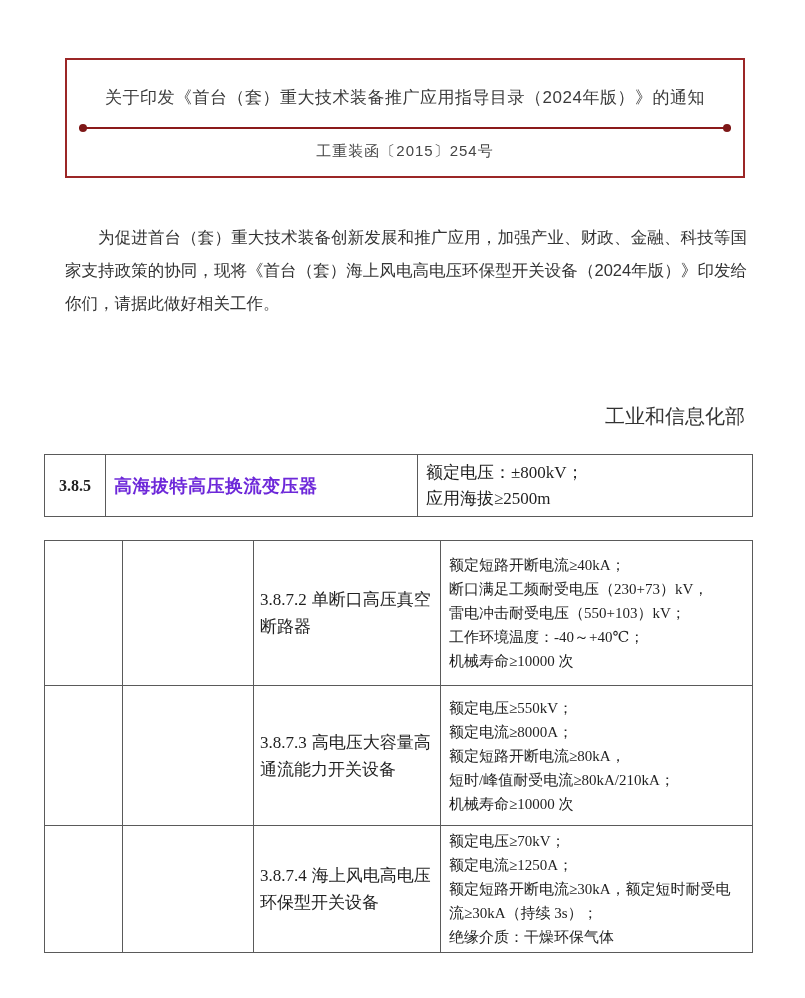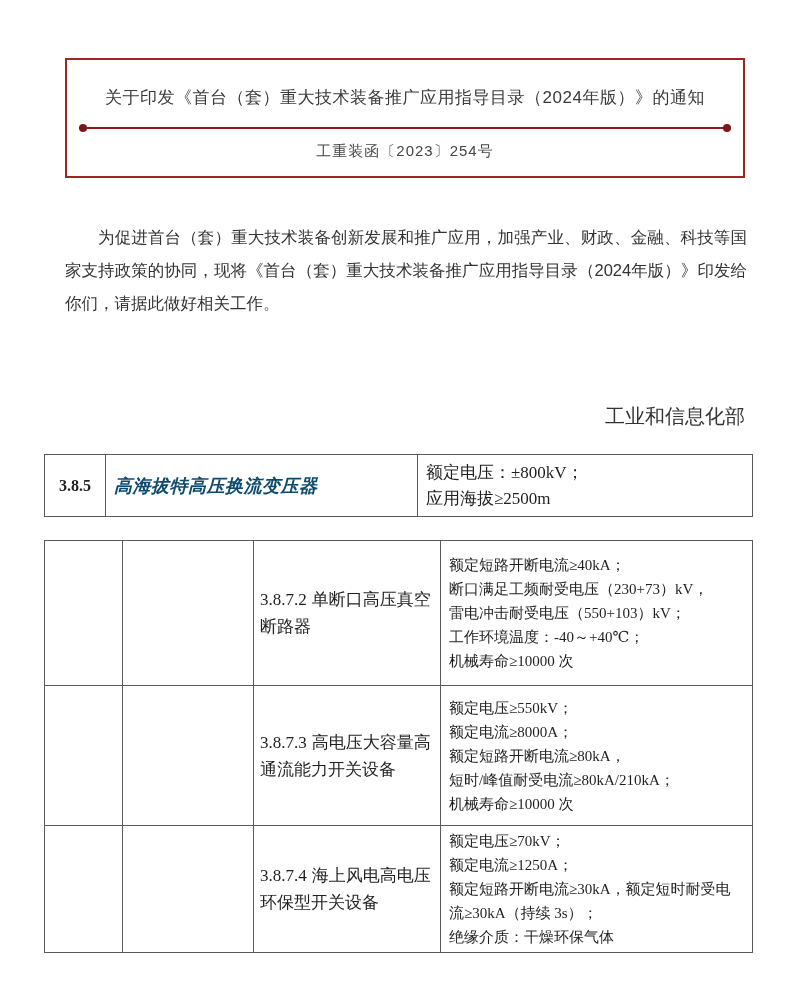--- a/index.html
+++ b/index.html
@@ -72,21 +72,21 @@
   }
   .doc-table td {
     border:1.5px solid #5a5a5a;
     padding:2px 8px;
     vertical-align:middle;
     overflow:hidden;
   }
   #table-section { left:44px; top:454px; width:709px; }
   #table-section td.code-cell   { width:56px; text-align:center; font-weight:bold; font-size:16px; padding:12px 2px; }
   #table-section td.name-cell   { width:295px; font-weight:bold; font-size:18px;
-                                  font-family:"Liberation Sans", sans-serif; color:#0c4a6e; letter-spacing:0.5px;font-style:italic; }
+                                  font-family:"Liberation Sans", sans-serif; color:#6d28d9; letter-spacing:0.5px; }
   #table-section td.spec-cell   { font-size:17px; line-height:26px; white-space:pre-line; }
   #table-section tr { height:62px; }
 
   #table-items { left:44px; top:540px; width:709px; }
   #table-items td.empty-a { width:61px; }
   #table-items td.empty-b { width:114px; }
   #table-items td.name-cell { width:174px; font-size:17px; line-height:27px; padding:20px 6px; }
   #table-items td.spec-cell { font-size:15px; line-height:24px; white-space:pre-line; }
   #table-items tr.row-1 { height:145px; }
   #table-items tr.row-2 { height:140px; }
@@ -97,25 +97,25 @@
 <body>
 
 <div class="page">
 
   <div class="notice-box">
     <div class="notice-title">关于印发《首台（套）重大技术装备推广应用指导目录（2024年版）》的通知</div>
     <div class="notice-rule">
       <span class="dot left"></span>
       <span class="dot right"></span>
     </div>
-    <div class="notice-number">工重装函〔2023〕254号</div>
+    <div class="notice-number">工重装函〔2015〕254号</div>
   </div>
 
   <div class="body-text">
-    <div class="para para-indent">为促进首台（套）重大技术装备创新发展和推广应用，加强产业、财政、金融、科技等国家支持政策的协同，现将《首台（套）重大技术装备推广应用指导目录（2024年版）》印发给你们，请据此做好相关工作。</div>
+    <div class="para para-indent">为促进首台（套）重大技术装备创新发展和推广应用，加强产业、财政、金融、科技等国家支持政策的协同，现将《首台（套）海上风电高电压环保型开关设备（2024年版）》印发给你们，请据此做好相关工作。</div>
   </div>
   <div class="signature">工业和信息化部</div>
 
   <table class="doc-table" id="table-section">
     <tbody>
       <tr>
         <td class="code-cell">3.8.5</td>
         <td class="name-cell">高海拔特高压换流变压器</td>
         <td class="spec-cell">额定电压：±800kV；
 应用海拔≥2500m</td>

